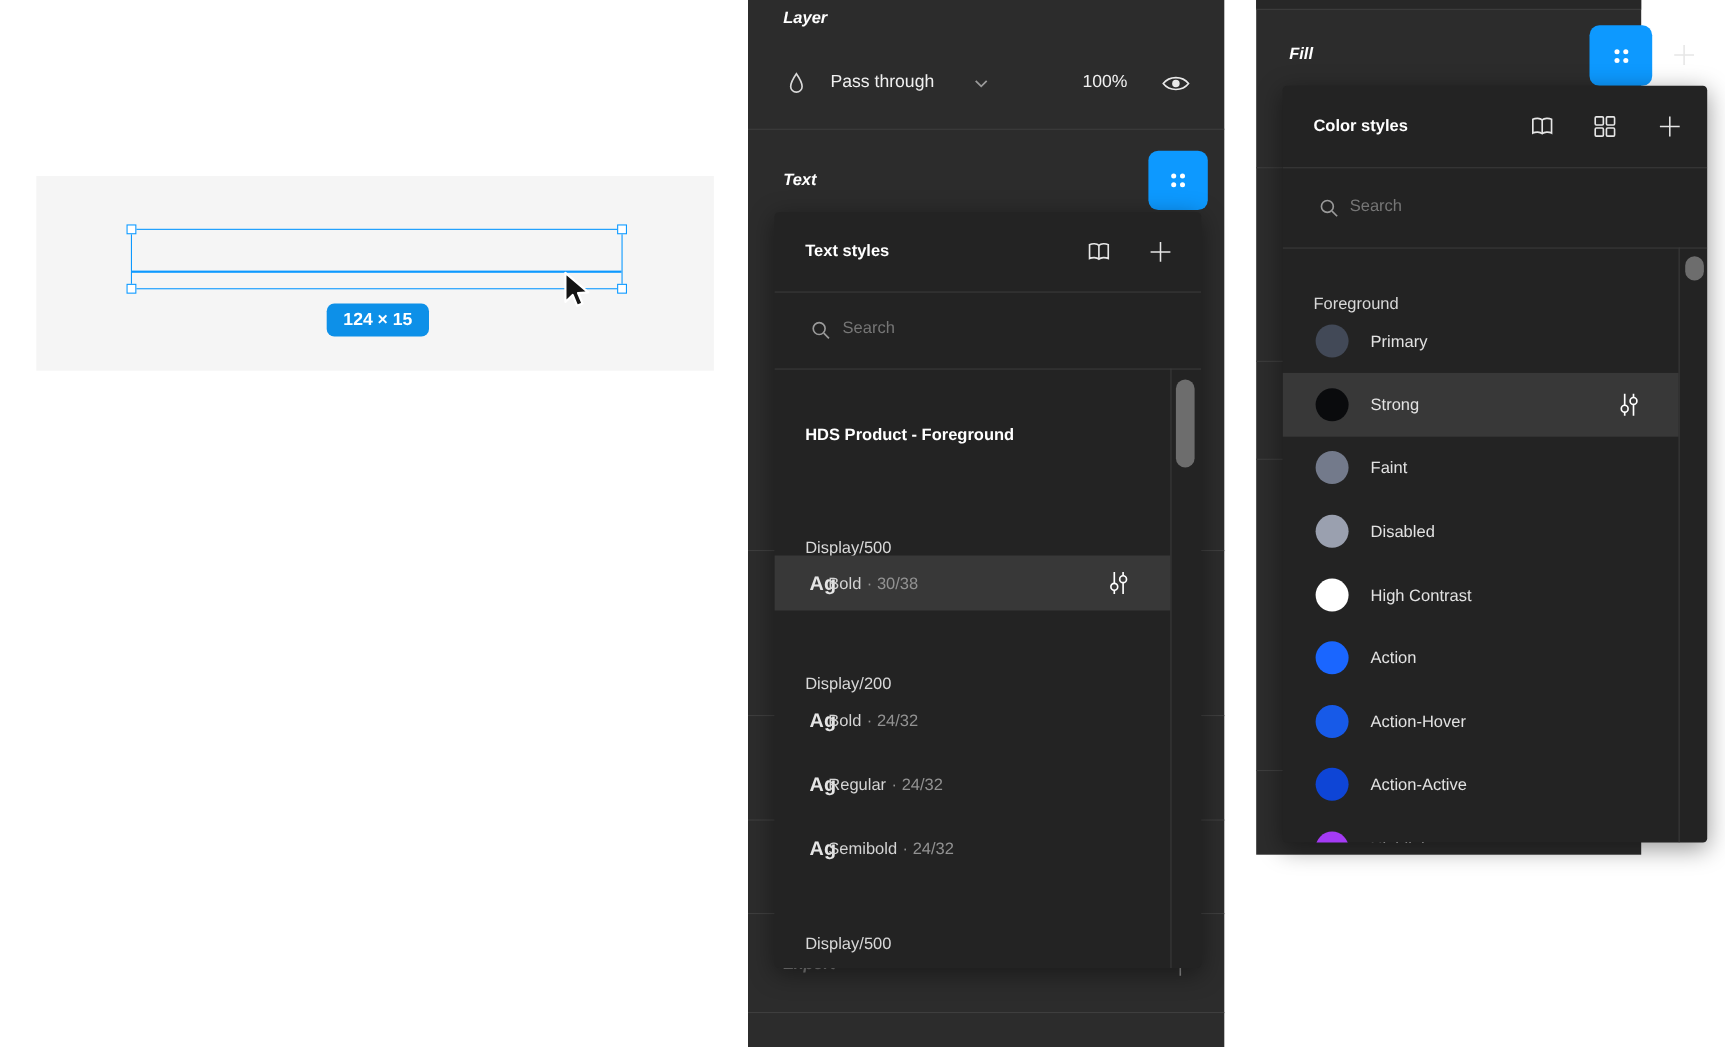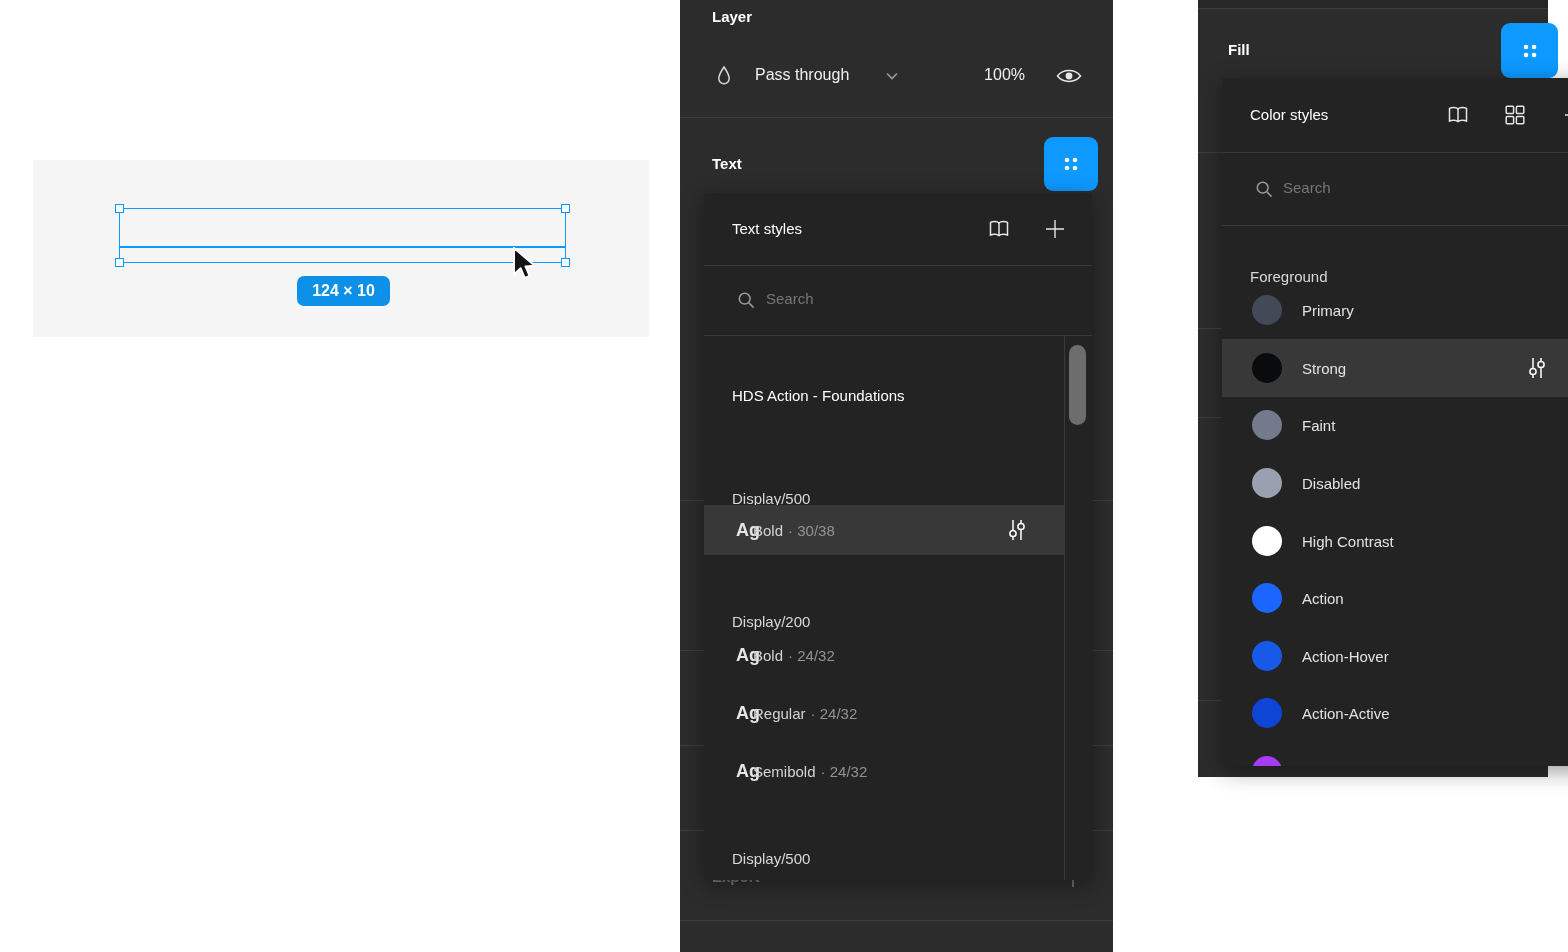--- a/index.html
+++ b/index.html
@@ -16,64 +16,64 @@
   .baseline-line { left:0; right:0; top:37px; height:1.5px; background:#0d99ff; }
   .handle { width:9px; height:9px; background:#fff; border:1.5px solid #0d99ff; }
   .h-tl{left:-5px;top:-5px}.h-tr{right:-5px;top:-5px}.h-bl{left:-5px;bottom:-5px}.h-br{right:-5px;bottom:-5px}
   #size-badge { left:264px; top:116px; width:93px; height:30px; border-radius:7px;
     background:#0d90e8; color:#fff; font-size:16px; font-weight:bold;
     display:flex; align-items:center; justify-content:center; }
 
   
   .panel { background:#2c2c2c; }
   #panel-mid { left:680px; top:0; width:433px; height:952px; }
-  #panel-right { left:1198px; top:0; width:350px; height:777px; }
+  #panel-right { left:1142px; top:0; width:350px; height:777px; }
   .divider { left:0; right:0; height:1px; background:#3e3e3e; }
-  .sec-title { color:#ffffff; font-size:15px; font-weight:bold; }
+  .sec-title { color:#ffffff; font-size:15px; font-weight:bold;font-style:italic; }
   .icon { color:#d9d9d9; }
   .dim { color:#7a7a7a; }
 
   .styles-btn { width:54px; height:54px; border-radius:9px; background:#0d99ff;
     display:flex; align-items:center; justify-content:center; }
 
   
   .popup { background:#232323; border-radius:4px; overflow:hidden;
     box-shadow:0 5px 22px rgba(0,0,0,.4); z-index:5; }
   #popup-text { left:24px; top:193px; width:388px; height:687px; }
   #popup-color { left:24px; top:78px; width:386px; height:688px; }
   .pop-divider { left:0; right:0; height:1px; background:#3a3a3a; }
   .search-input { background:transparent; border:none; outline:none; color:#e6e6e6;
     font-size:15px; width:250px; }
   .search-input::placeholder { color:#767676; }
   .gutter { width:1px; background:#3a3a3a; }
   .thumb { background:#6d6d6d; border-radius:9px; }
 
   .row { left:0; width:360px; display:flex; align-items:center; }
   .row.selected { background:#383838; }
-  .group-hd { color:#ffffff; font-size:15px; font-weight:normal; }
+  .group-hd { color:#ffffff; font-size:15px; font-weight:bold; }
   .sect-lbl { color:#d8d8d8; font-size:15px;margin-top:24px; }
   .ag { color:#e5e5e5; font-size:18px; font-weight:bold; width:49px; padding-left:32px; }
   .style-name { color:#d4d4d4; font-size:15px; }
   .style-detail { color:#929292; font-size:15px; margin-left:5px; }
   .sliders { position:absolute; left:304px; top:50%; transform:translateY(-50%); }
   .swatch { position:absolute; left:30px; width:30px; height:30px; border-radius:50%; }
   .color-lbl { position:absolute; left:80px; color:#e2e2e2; font-size:15px; }
 </style>
 </head>
 <body>
 
 <div id="canvas" class="abs">
   <div id="selection" class="abs">
     <div class="baseline-line abs"></div>
     <div class="handle abs h-tl"></div>
     <div class="handle abs h-tr"></div>
     <div class="handle abs h-bl"></div>
     <div class="handle abs h-br"></div>
   </div>
-  <div id="size-badge" class="abs">124 × 10</div>
+  <div id="size-badge" class="abs">124 × 15</div>
   <svg class="abs" style="left:478px;top:86px" width="28" height="38" viewBox="0 0 28 38">
     <path d="M3 2 L3 28.5 L9.6 22.2 L13.7 32 L18.6 29.9 L14.5 20.4 L23.8 19.8 Z" fill="#141414" stroke="#ffffff" stroke-width="2" stroke-linejoin="round"></path>
   </svg>
 </div>
 
 <div id="panel-mid" class="abs panel">
 
   <div class="abs sec-title" style="left:32px;top:8px">Layer</div>
 
   <div class="abs" style="left:36px;top:65px">
@@ -130,21 +130,21 @@
     <svg class="abs" style="left:33px;top:98px" width="19" height="19" viewBox="0 0 19 19">
       <circle cx="7.7" cy="7.7" r="5.4" fill="none" stroke="#9a9a9a" stroke-width="1.5"></circle>
       <line x1="11.9" y1="11.9" x2="16.6" y2="16.6" stroke="#9a9a9a" stroke-width="1.5"></line>
     </svg>
     <input class="abs search-input" style="left: 62px; top: 97px;" placeholder="Search">
     <div class="abs pop-divider" style="top:142px"></div>
 
     <div class="abs gutter" style="left:360px;top:142px;bottom:0"></div>
     <div class="abs thumb" style="left:365px;top:152px;width:17px;height:80px"></div>
 
-    <div class="abs group-hd" style="left:28px;top:194px">HDS Action - Foundations</div>
+    <div class="abs group-hd" style="left:28px;top:194px">HDS Product - Foreground</div>
 
     <div class="abs sect-lbl" style="left:28px;top:273px">Display/500</div>
 
     <div class="abs row selected" style="top:312px;height:50px">
       <span class="ag">Ag</span>
       <span class="style-name">Bold</span>
       <span class="style-detail">· 30/38</span>
       <svg class="sliders" width="18" height="22" viewBox="0 0 18 22">
         <line x1="5" y1="1" x2="5" y2="21" stroke="#fff" stroke-width="1.5"></line>
         <circle cx="5" cy="14.5" r="3.1" fill="#383838" stroke="#fff" stroke-width="1.5"></circle>

